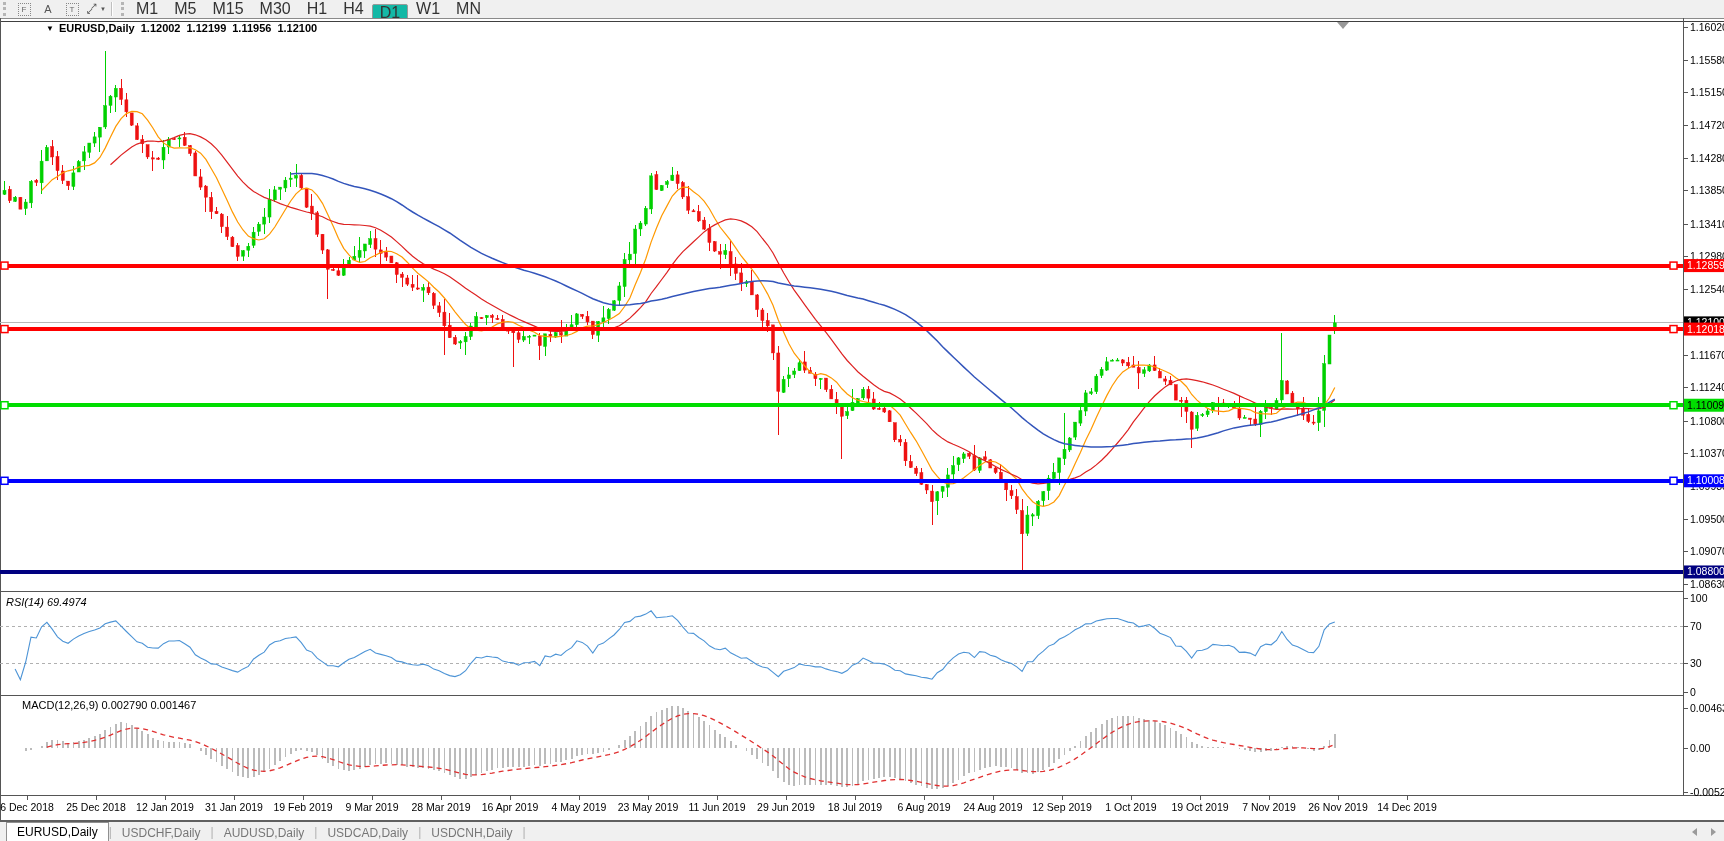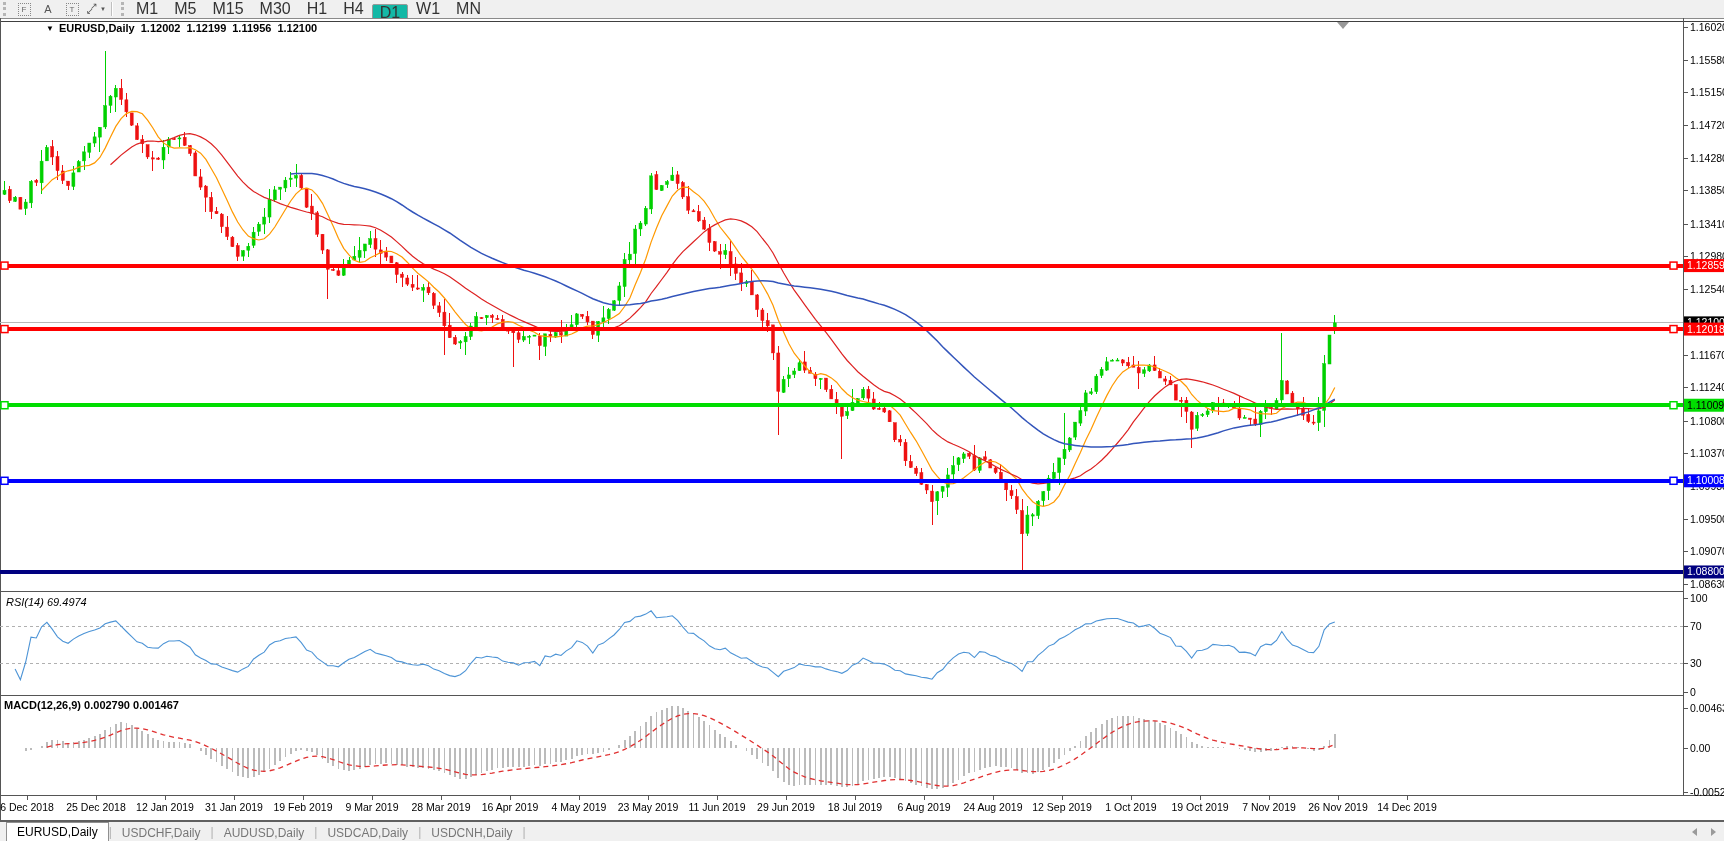--- a/index.html
+++ b/index.html
@@ -68,21 +68,21 @@
   <span class="tf-btn">MN</span>
 </div>
 
 <div class="chart-wrap">
   <div class="pane-label" style="left:18px;top:4px;margin-left:28px;">
     <span class="title-caret">▼</span><b>EURUSD,Daily</b><span class="title-vals"><span>1.12002</span><span>1.12199</span><span>1.11956</span><span>1.12100</span></span>
   </div>
   <div class="pane-label" style="left:6px;top:578px;font-style:italic;">
     <span>RSI(14)</span>&nbsp;<span>69.4974</span>
   </div>
-  <div class="pane-label" style="left:4px;top:681px;font-weight:bold;">
+  <div class="pane-label" style="left:22px;top:681px;">
     <span>MACD(12,26,9)</span>&nbsp;<span>0.002790</span>&nbsp;<span>0.001467</span>
   </div>
   <svg id="cv" width="1724" height="802">
       <line x1="0" y1="0.5" x2="1724" y2="0.5" stroke="#8a8a8a" stroke-width="1" shape-rendering="crispEdges"></line>
       <line x1="0" y1="3.5" x2="1724" y2="3.5" stroke="#404040" stroke-width="1" shape-rendering="crispEdges"></line>
       <line x1="0.5" y1="0" x2="0.5" y2="802" stroke="#555" stroke-width="1" shape-rendering="crispEdges"></line>
       <line x1="0" y1="304.88159999999925" x2="1683.5" y2="304.88159999999925" stroke="#b8b8b8" stroke-width="1" shape-rendering="crispEdges"></line>
       <line x1="4.5" y1="162.6686131897237" x2="4.5" y2="176.51048016388464" stroke="#00d000" stroke-width="1" shape-rendering="crispEdges"></line>
       <rect x="3" y="172.3242846530043" width="3" height="3.911706298185152" fill="#00d000" stroke="#00d000" stroke-width="0.5"></rect>
       <line x1="9.8" y1="167.74153900098688" x2="9.8" y2="185.17797177306755" stroke="#ee1111" stroke-width="1" shape-rendering="crispEdges"></line>

